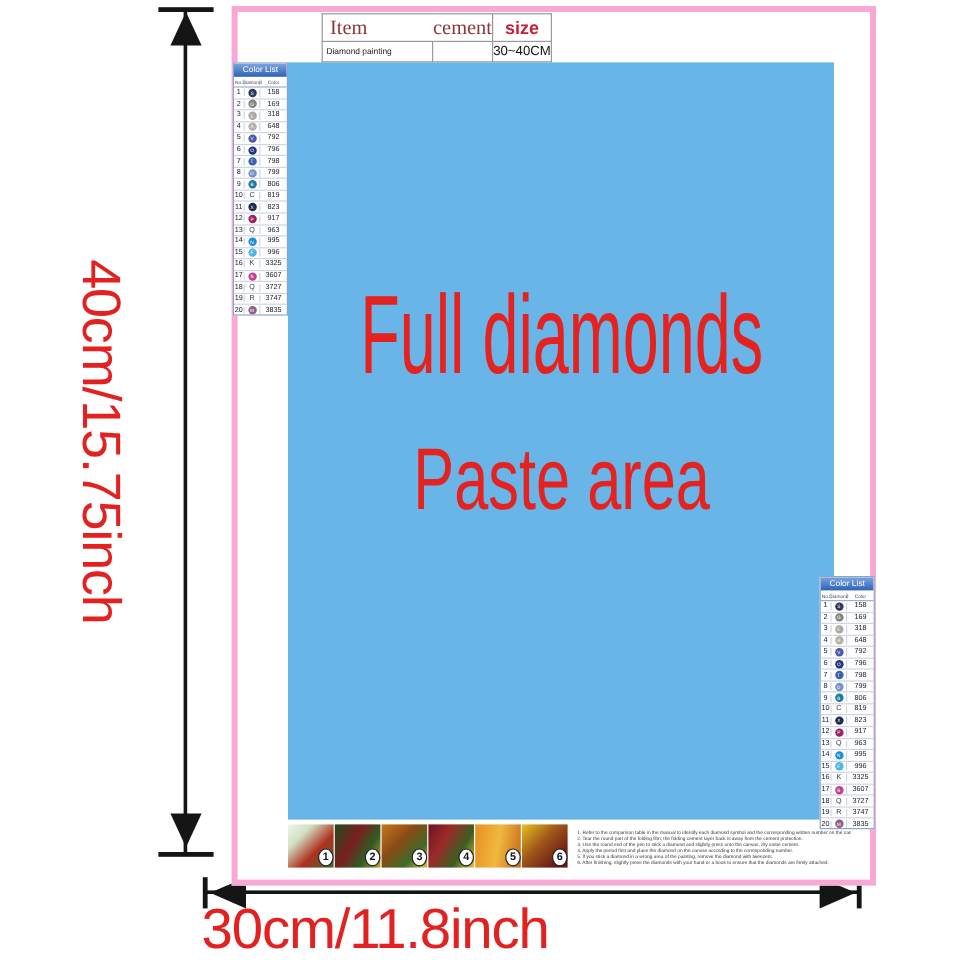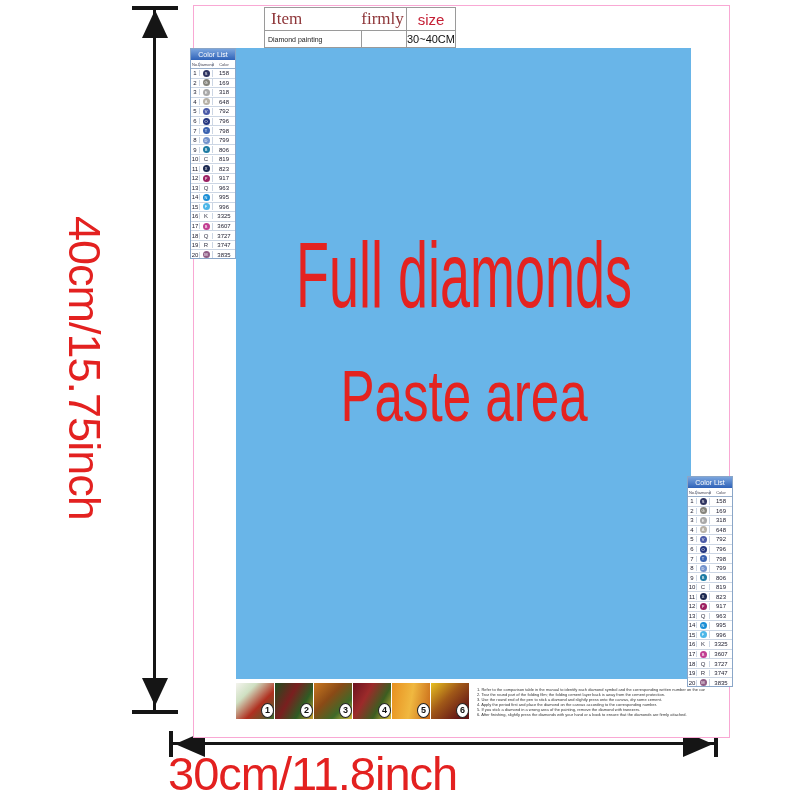--- a/index.html
+++ b/index.html
@@ -21,30 +21,30 @@
   .tri-right{left:683px;top:731px;border-top:13px solid transparent;border-bottom:13px solid transparent;border-left:30px solid #151515;}
 
   .v-label{position:absolute;left:58px;top:216px;height:320px;
            writing-mode:vertical-rl;text-orientation:sideways;
            font-size:45px;letter-spacing:-1px;color:#e32120;white-space:nowrap;}
   .h-label{position:absolute;left:168px;top:746px;width:560px;text-align:left;
            font-size:47px;letter-spacing:-1px;color:#e32120;}
 
   
   .page{position:absolute;left:193px;top:5px;width:537px;height:733px;background:#fff;
-        border:1px solid #f9a8d4;box-sizing:border-box;}
+        border:5px solid #f9a8d4;box-sizing:border-box;}
 
   
   .info-table{position:absolute;left:70px;top:1px;width:192px;border-collapse:collapse;background:#fff;}
   .info-table td{border:1px solid #9a9a9a;padding:0;}
   .info-table tr:first-child td{height:22px;}
   .info-table tr:last-child td{height:16px;}
   .td-item{width:100px;font-family:"Liberation Serif",serif;font-size:17px;color:#8e3538;padding-left:6px!important;border-right:none!important;}
   .td-number{width:45px;font-family:"Liberation Serif",serif;font-size:17px;color:#8e3538;border-left:none!important;}
-  .td-size{width:47px;font-size:15px;font-weight:normal;color:#c51f35;text-align:center;}
+  .td-size{width:47px;font-size:15px;font-weight:bold;color:#c51f35;text-align:center;}
   .td-dp{font-size:7px;color:#222;padding-left:3px!important;}
   .td-sz2{font-size:11px;color:#111;text-align:left;}
 
   
   .paste{position:absolute;left:42px;top:42px;width:455px;height:631px;background:#69b5e8;}
   .paste-line{position:absolute;left:50%;white-space:nowrap;color:#e42320;line-height:1;}
   .paste-line1{top:181px;font-size:93px;transform:translateX(-50%) scaleX(0.58);}
   .paste-line2{top:311px;font-size:73px;transform:translateX(-50%) scaleX(0.70);}
 
   
@@ -96,21 +96,21 @@
   <div class="tri tri-left"></div>
   <div class="tri tri-right"></div>
   <div class="h-label">30cm/11.8inch</div>
 
   <div class="page">
 
     <table class="info-table">
       <tbody>
           <tr>
         <td class="td-item">Item</td>
-        <td class="td-number">firmly</td>
+        <td class="td-number">cement</td>
         <td class="td-size">size</td>
       </tr>
       <tr>
         <td class="td-dp">Diamond painting</td>
         <td></td>
         <td class="td-sz2">30~40CM</td>
       </tr>
     </tbody>
       </table>
 

